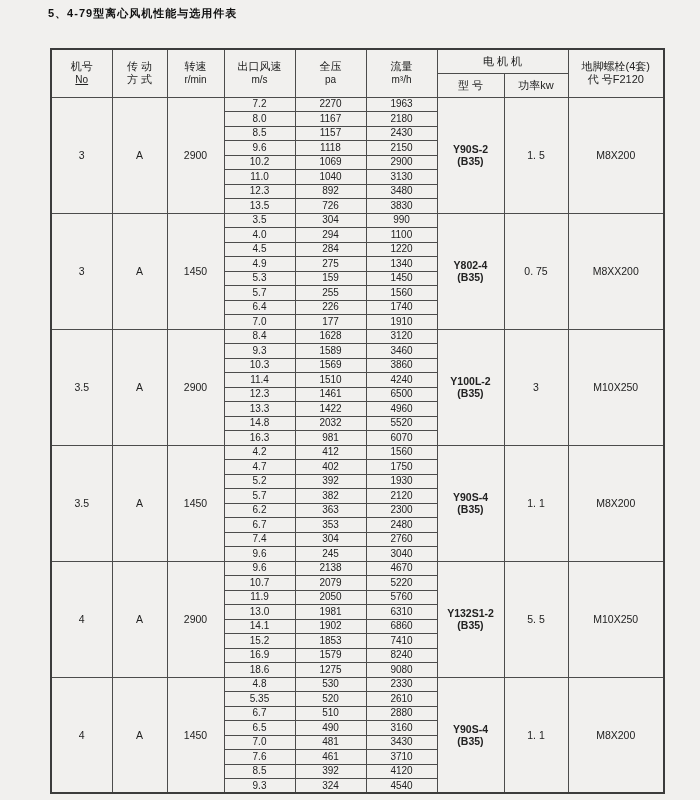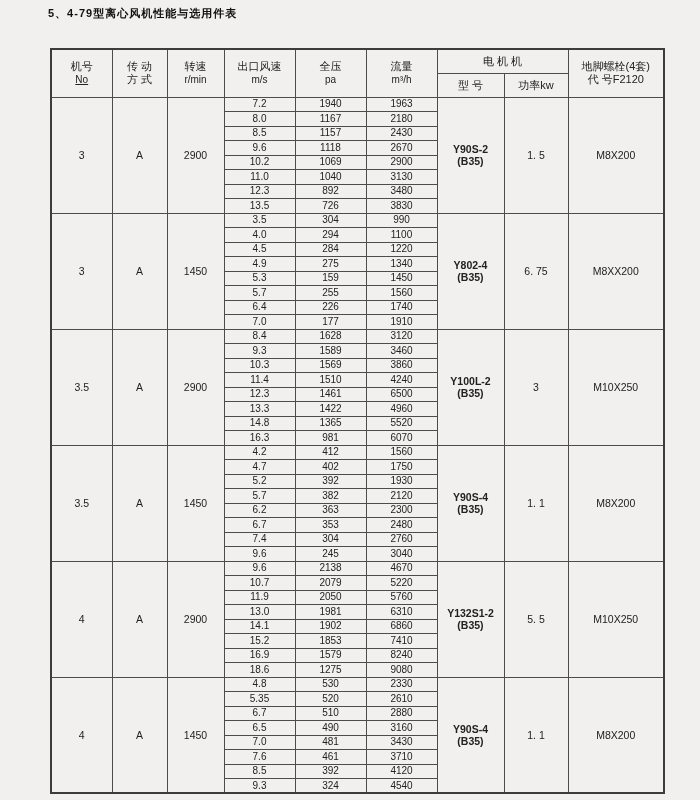--- a/index.html
+++ b/index.html
@@ -118,21 +118,21 @@
         <th>型 号</th>
         <th>功率kw</th>
       </tr>
     </thead>
     <tbody>
         <tr>
           <td rowspan="8" class="group">3</td>
           <td rowspan="8" class="group">A</td>
           <td rowspan="8" class="group">2900</td>
           <td class="col-v">7.2</td>
-          <td class="col-p">1940</td>
+          <td class="col-p">2270</td>
           <td class="col-q">1963</td>
           <td rowspan="8" class="group motor">
             <div>Y90S-2</div>
             <div>(B35)</div>
           </td>
           <td rowspan="8" class="group">1. 5</td>
           <td rowspan="8" class="group">M8X200</td>
         </tr>
         <tr>
           <td class="col-v">8.0</td>
@@ -140,21 +140,21 @@
           <td class="col-q">2180</td>
         </tr>
         <tr>
           <td class="col-v">8.5</td>
           <td class="col-p">1157</td>
           <td class="col-q">2430</td>
         </tr>
         <tr>
           <td class="col-v">9.6</td>
           <td class="col-p">1118</td>
-          <td class="col-q">2670</td>
+          <td class="col-q">2150</td>
         </tr>
         <tr>
           <td class="col-v">10.2</td>
           <td class="col-p">1069</td>
           <td class="col-q">2900</td>
         </tr>
         <tr>
           <td class="col-v">11.0</td>
           <td class="col-p">1040</td>
           <td class="col-q">3130</td>
@@ -173,21 +173,21 @@
           <td rowspan="8" class="group">3</td>
           <td rowspan="8" class="group">A</td>
           <td rowspan="8" class="group">1450</td>
           <td class="col-v">3.5</td>
           <td class="col-p">304</td>
           <td class="col-q">990</td>
           <td rowspan="8" class="group motor">
             <div>Y802-4</div>
             <div>(B35)</div>
           </td>
-          <td rowspan="8" class="group">6. 75</td>
+          <td rowspan="8" class="group">0. 75</td>
           <td rowspan="8" class="group">M8XX200</td>
         </tr>
         <tr>
           <td class="col-v">4.0</td>
           <td class="col-p">294</td>
           <td class="col-q">1100</td>
         </tr>
         <tr>
           <td class="col-v">4.5</td>
           <td class="col-p">284</td>
@@ -252,21 +252,21 @@
           <td class="col-p">1461</td>
           <td class="col-q">6500</td>
         </tr>
         <tr>
           <td class="col-v">13.3</td>
           <td class="col-p">1422</td>
           <td class="col-q">4960</td>
         </tr>
         <tr>
           <td class="col-v">14.8</td>
-          <td class="col-p">1365</td>
+          <td class="col-p">2032</td>
           <td class="col-q">5520</td>
         </tr>
         <tr>
           <td class="col-v">16.3</td>
           <td class="col-p">981</td>
           <td class="col-q">6070</td>
         </tr>
         <tr>
           <td rowspan="8" class="group">3.5</td>
           <td rowspan="8" class="group">A</td>

